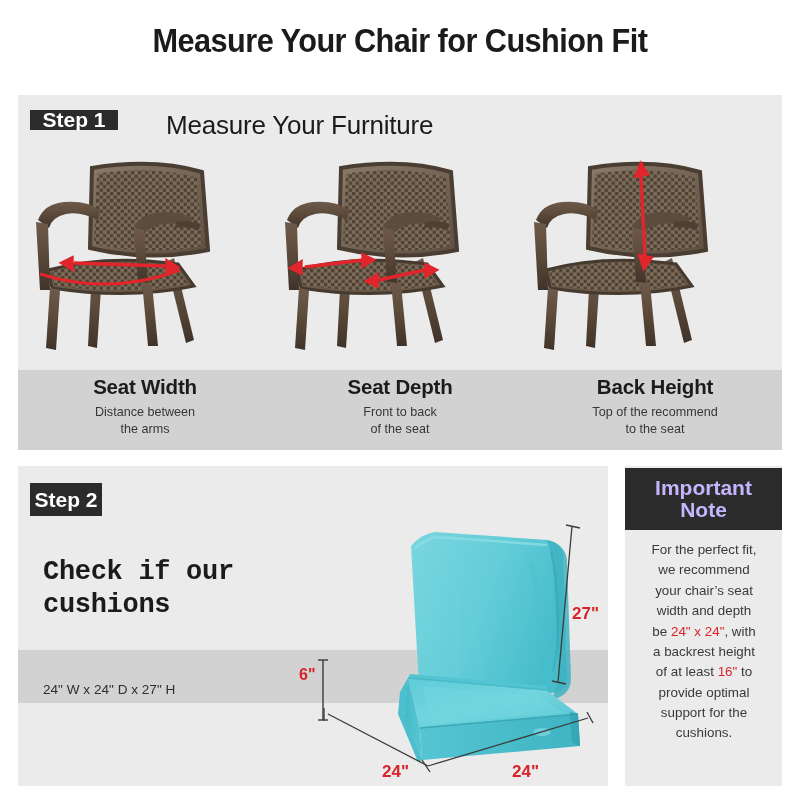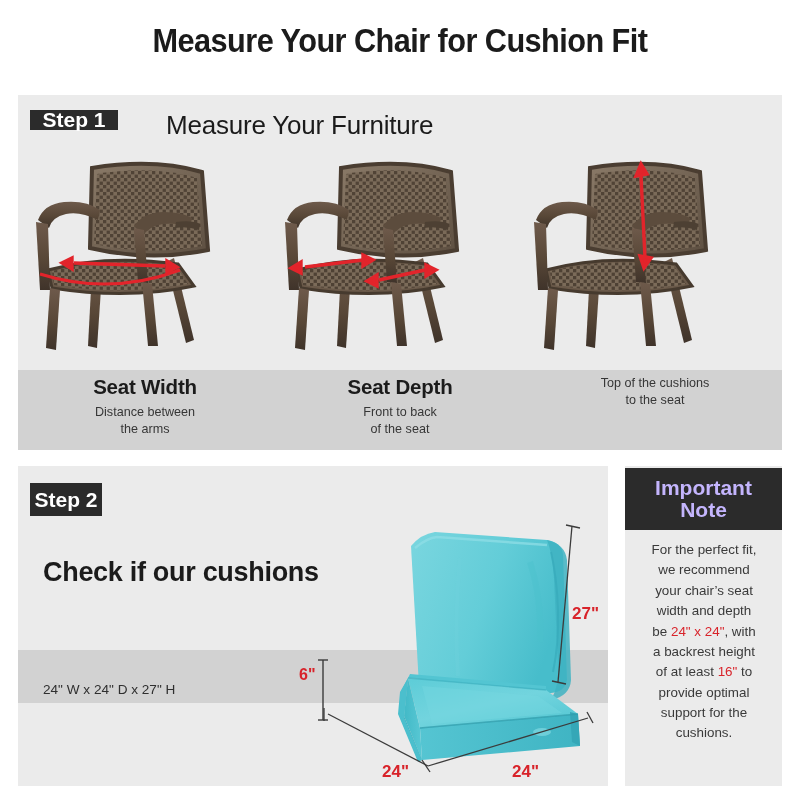--- a/index.html
+++ b/index.html
@@ -83,21 +83,21 @@
     letter-spacing:-0.2px;
   }
   .label-sub{
     font-size:12.6px;color:#363636;line-height:1.38;margin-top:5px;
   }
 
   
   #step2-title{
     position:absolute;left:43px;top:556px;width:330px;
     font-size:27px;font-weight:bold;color:#1b1b1b;
-    line-height:1.22;letter-spacing:-0.3px;
+    line-height:1.22;letter-spacing:-0.3px;font-family:Liberation Mono, monospace;
   }
   #step2-band{
     position:absolute;left:18px;top:650px;width:590px;height:53px;
     background:#d2d2d2;
   }
   #step2-spec{
     position:absolute;left:43px;top:658px;width:330px;
     font-size:13.6px;color:#2f2f2f;line-height:1.55;
   }
 
@@ -256,22 +256,23 @@
     </div>
   </div>
   <div class="label-col" id="label-col-2">
     <div class="label-title">Seat Depth</div>
     <div class="label-sub">
       <span>Front to back</span><br>
       <span>of the seat</span>
     </div>
   </div>
   <div class="label-col" id="label-col-3">
+    <div class="label-title">Back Height</div>
     <div class="label-sub">
-      <span>Top of the cushions</span><br>
+      <span>Top of the recommend</span><br>
       <span>to the seat</span>
     </div>
   </div>
 </div>
 
 <div class="panel" id="step2-panel"></div>
 <div id="step2-band"></div>
 
 <div class="step-badge" id="step2-badge">Step 2</div>
 

